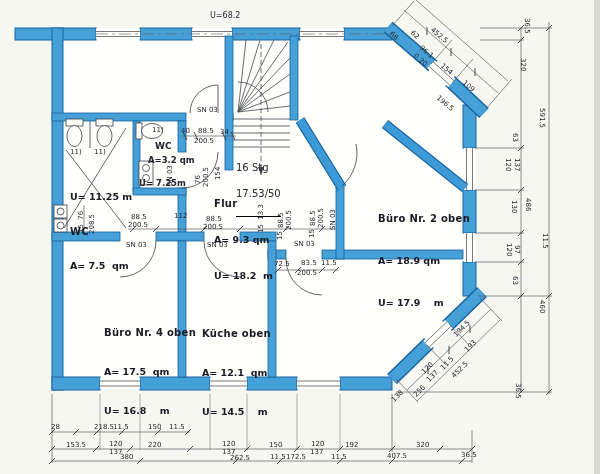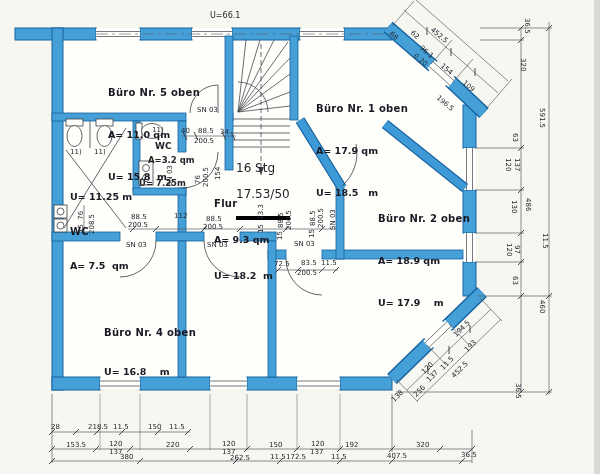--- a/index.html
+++ b/index.html
@@ -9,21 +9,21 @@
   .anno{position:absolute;left:0;top:0;width:600px;height:474px;pointer-events:none;}
   .room{position:absolute;color:#191923;line-height:14px;white-space:pre;}
   .room .rn{font-size:10px;font-weight:600;letter-spacing:.3px;}
   .room .rl{font-size:9.5px;font-weight:600;}
   .d{position:absolute;display:inline-block;font-size:7px;color:#23242c;white-space:pre;line-height:8px;}
   .d8{font-size:8px;}
   .r90{transform:rotate(90deg);transform-origin:0 0;}
   .rm90{transform:rotate(-90deg);transform-origin:0 0;}
   .r40{transform:rotate(40deg);transform-origin:0 0;}
   .rm45{transform:rotate(-45deg);transform-origin:0 0;}
-  .stair-note{position:absolute;font-size:12px;line-height:8.5px;color:#23242c;border-bottom:4px solid #000000;padding-bottom:1px;white-space:pre;}
+  .stair-note{position:absolute;font-size:10px;line-height:8.5px;color:#23242c;border-bottom:1px solid #000000;padding-bottom:1px;white-space:pre;}
 </style>
 </head>
 <body>
 
 <div class="page">
 
 <svg width="600" height="474" viewBox="0 0 600 474">
 
   <g>
     <polygon points="52,28 392,28 476,108 476,296 392,378 52,378" fill="#fefefb" stroke="none"></polygon>
@@ -153,53 +153,49 @@
     <path d="M427,27 L427,35 M451,48 L451,56 M475,68 L475,76"></path>
     <path d="M470,325 L470,333 M449,346 L449,354 M428,366 L428,374"></path>
     <path d="M183,132 L187,140 M194,132 L198,140 M222,132 L226,140 M231,132 L235,140"></path>
     <path d="M130,232 L136,226 M153,232 L159,226 M201,232 L207,226 M237,232 L243,226 M283,232 L289,226 M319,232 L325,226"></path>
     <path d="M275,273 L281,267 M295,273 L301,267 M319,273 L325,267 M333,273 L339,267"></path>
   </g>
 </svg>
 
 <div class="anno">
 
-  <span class="d d8" style="left:210px;top:12px">U=66.1</span>
-
-  <div class="room" style="left:108px;top:58px">
-    <div class="rn">Büro Nr. 5 oben</div>
-    <div class="rl">A= 11.0 qm</div>
-    <div class="rl">U= 15.8  m</div>
-  </div>
-  <div class="room" style="left:316px;top:74px">
-    <div class="rn">Büro Nr. 1 oben</div>
-    <div class="rl">A= 17.9 qm</div>
-    <div class="rl">U= 18.5   m</div>
-  </div>
+  <span class="d d8" style="left:210px;top:12px">U=68.2</span>
+
   <div class="room" style="left:378px;top:184px">
     <div class="rn">Büro Nr. 2 oben</div>
     <div class="rl">A= 18.9 qm</div>
     <div class="rl">U= 17.9    m</div>
   </div>
   <div class="room" style="left:70px;top:168px;line-height:11.5px">
     <div class="rl">U= 11.25 m</div>
     <div class="rn">WC</div>
     <div class="rl">A= 7.5  qm</div>
   </div>
   <span class="d" style="left:155px;top:142px;font-size:9px;font-weight:600">WC</span>
   <span class="d" style="left:148px;top:156px;font-size:8.5px;font-weight:600">A=3.2 qm</span>
   <span class="d" style="left:139px;top:179px;font-size:8.5px;font-weight:600">U= 7.25m</span>
   <div class="room" style="left:214px;top:174px;line-height:12px">
     <div class="rn">Flur</div>
     <div class="rl">A= 9.3 qm</div>
     <div class="rl">U= 18.2  m</div>
   </div>
   <div class="room" style="left:104px;top:300px;line-height:13px">
     <div class="rn">Büro Nr. 4 oben</div>
+    <div class="rl">A= 17.5  qm</div>
     <div class="rl">U= 16.8    m</div>
+  </div>
+  <div class="room" style="left:202px;top:301px;line-height:13px">
+    <div class="rn">Küche oben</div>
+    <div class="rl">A= 12.1  qm</div>
+    <div class="rl">U= 14.5    m</div>
   </div>
 
   <div class="stair-note" style="left:236px;top:147px">
     <div>16 Stg</div>
     <div>17.53/50</div>
   </div>
 
   <span class="d" style="left:197px;top:106px">SN 03</span>
   <span class="d" style="left:126px;top:241px">SN 03</span>
   <span class="d" style="left:207px;top:241px">SN 03</span>
@@ -229,29 +225,29 @@
   <span class="d r90" style="left:518px;top:200px">130</span>
   <span class="d r90" style="left:532px;top:198px">486</span>
   <span class="d r90" style="left:513px;top:243px">120</span>
   <span class="d r90" style="left:521px;top:245px">97</span>
   <span class="d r90" style="left:519px;top:276px">63</span>
   <span class="d r90" style="left:549px;top:233px">11.5</span>
   <span class="d r90" style="left:546px;top:300px">460</span>
   <span class="d r90" style="left:522px;top:383px">36.5</span>
 
   <span class="d" style="left:51px;top:423px">28</span>
-  <span class="d" style="left:88px;top:423px">218.5</span>
+  <span class="d" style="left:94px;top:423px">218.5</span>
   <span class="d" style="left:113px;top:423px">11.5</span>
   <span class="d" style="left:148px;top:423px">150</span>
   <span class="d" style="left:169px;top:423px">11.5</span>
 
   <span class="d" style="left:66px;top:441px">153.5</span>
   <span class="d" style="left:109px;top:440px">120</span>
   <span class="d" style="left:109px;top:448px">137</span>
-  <span class="d" style="left:166px;top:441px">220</span>
+  <span class="d" style="left:148px;top:441px">220</span>
   <span class="d" style="left:222px;top:440px">120</span>
   <span class="d" style="left:222px;top:448px">137</span>
   <span class="d" style="left:269px;top:441px">150</span>
   <span class="d" style="left:311px;top:440px">120</span>
   <span class="d" style="left:310px;top:448px">137</span>
   <span class="d" style="left:345px;top:441px">192</span>
   <span class="d" style="left:416px;top:441px">320</span>
 
   <span class="d" style="left:120px;top:453px">380</span>
   <span class="d" style="left:230px;top:454px">262.5</span>

